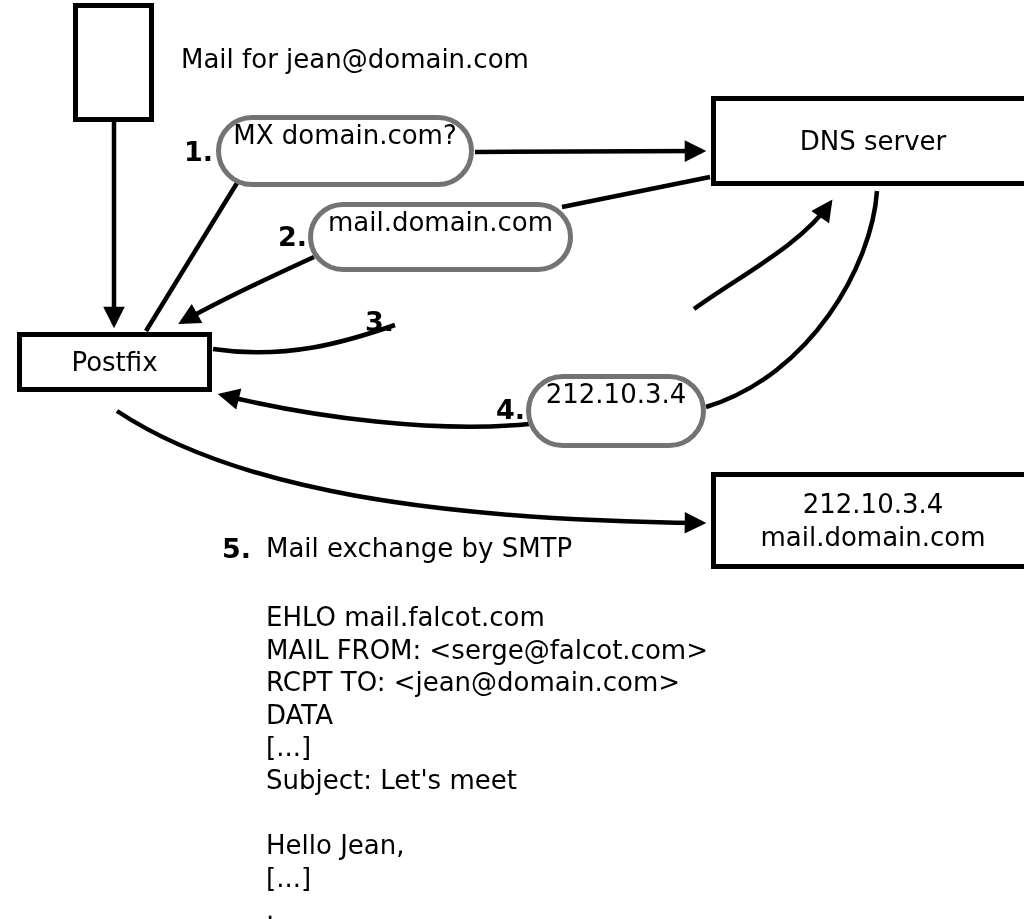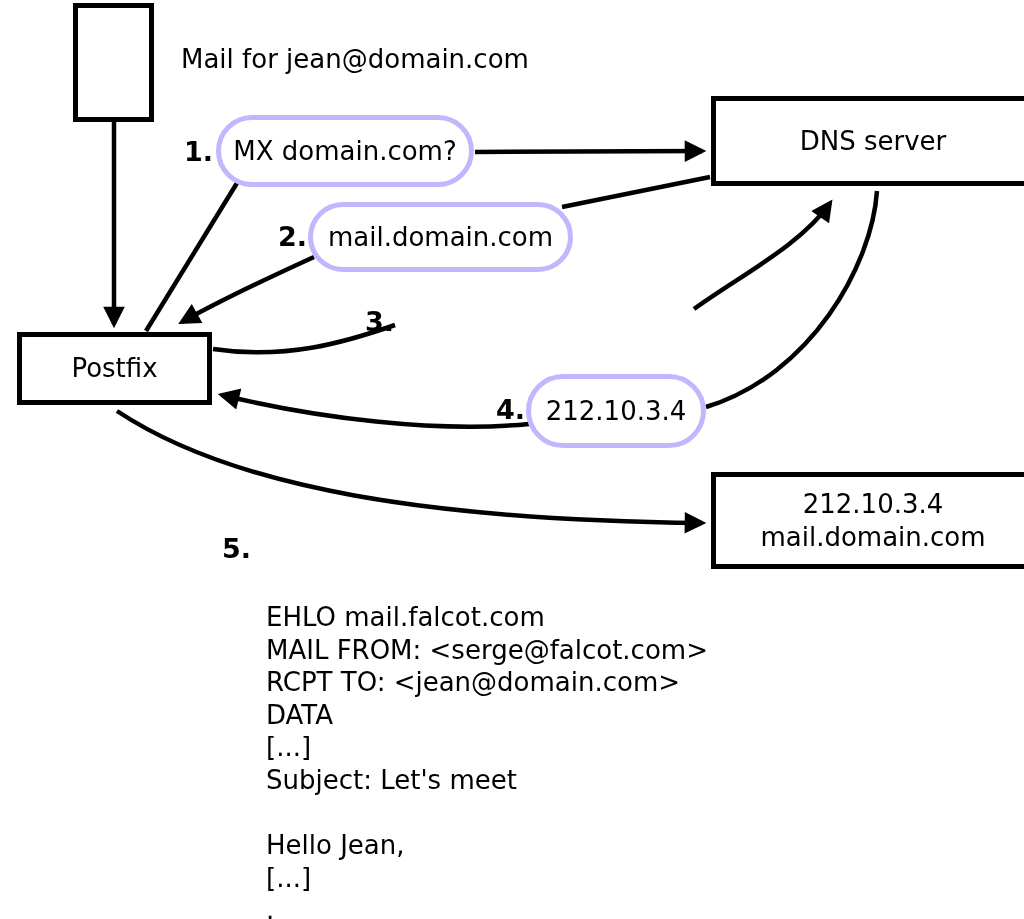--- a/index.html
+++ b/index.html
@@ -26,43 +26,43 @@
     display: flex;
     align-items: center;
     justify-content: center;
     font-size: 26px;
     line-height: 33px;
     text-align: center;
   }
   .pill {
     position: absolute;
     box-sizing: border-box;
-    border: 5px solid #c4b5fd;
+    border: 5px solid #737373;
     background: #ffffff;
     border-radius: 40px;
     display: flex;
-    align-items: center;
+    align-items: flex-start;
     justify-content: center;
     font-size: 26px;
   }
   .num {
     position: absolute;
     font-size: 27px;
     font-weight: bold;
     text-align: right;
     width: 47px;
   }
   .plain-label {
     position: absolute;
     font-size: 26px;
     white-space: nowrap;
   }
   #envelope   { left: 57px;  top: 3px;   width: 81px;  height: 119px; }
   #dns-box    { left: 695px; top: 96px;  width: 324px; height: 90px; }
-  #postfix-box{ left: 1px;   top: 332px; width: 195px; height: 73px; }
+  #postfix-box{ left: 1px;   top: 332px; width: 195px; height: 60px; }
   #mailserver-box { left: 695px; top: 472px; width: 324px; height: 97px; flex-direction: column; }
   #pill1 { left: 200px; top: 115px; width: 258px; height: 72px; }
   #pill2 { left: 292px; top: 202px; width: 265px; height: 70px; }
   #pill3 { left: 378px; top: 288px; width: 302px; height: 70px; }
   #pill4 { left: 510px; top: 374px; width: 180px; height: 74px; }
   #num1 { left: 150px; top: 136px; }
   #num2 { left: 244px; top: 221px; }
   #num3 { left: 331px; top: 306px; }
   #num4 { left: 462px; top: 394px; }
   #num5 { left: 188px; top: 533px; }
@@ -128,20 +128,21 @@
   </div>
 
   <div id="num3" class="num">3.</div>
 
   <div id="num4" class="num">4.</div>
   <div id="pill4" class="pill">
     <span>212.10.3.4</span>
   </div>
 
   <div id="num5" class="num">5.</div>
+  <div id="step5-label" class="plain-label">Mail exchange by SMTP</div>
 
   <div id="smtp-session">EHLO mail.falcot.com
 MAIL FROM: &lt;serge@falcot.com&gt;
 RCPT TO: &lt;jean@domain.com&gt;
 DATA
 [...]
 Subject: Let's meet
 
 Hello Jean,
 [...]

